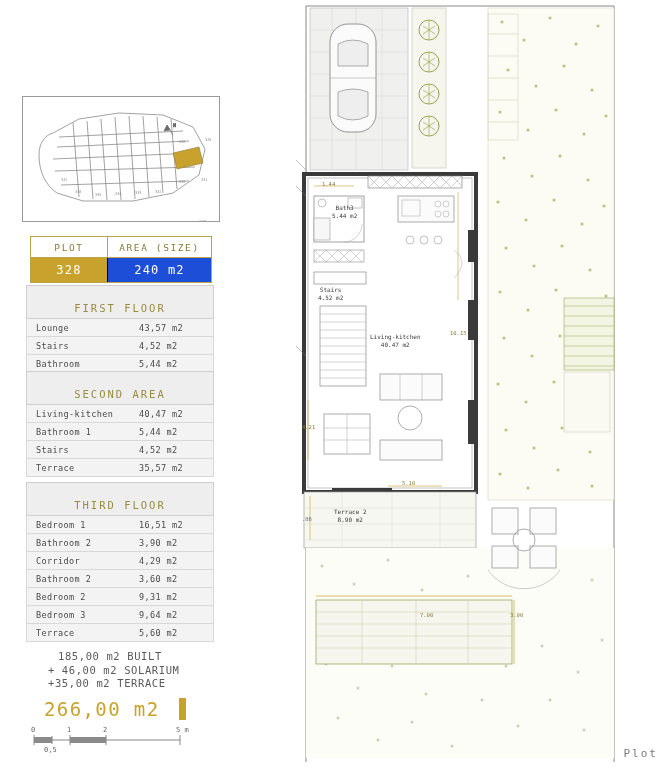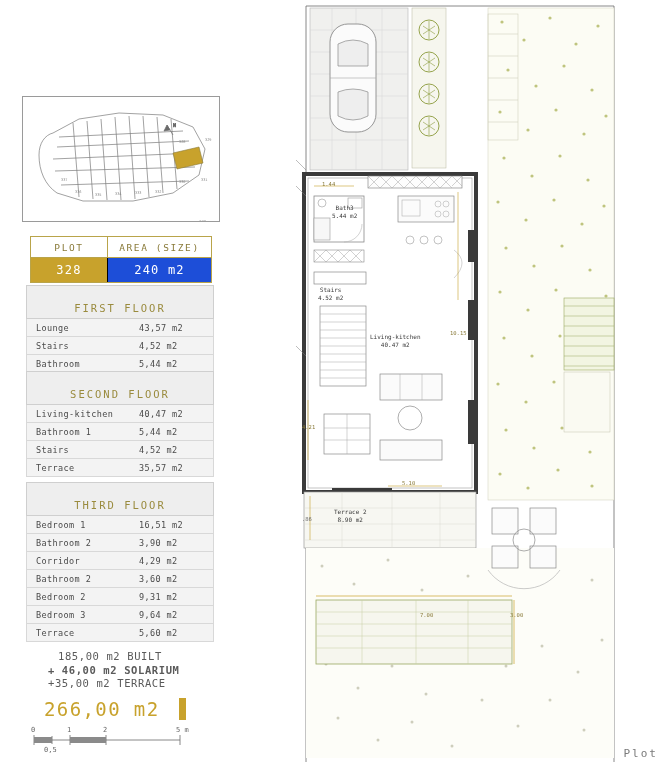--- a/index.html
+++ b/index.html
@@ -136,21 +136,21 @@
       <span class="n">Stairs</span>
       <span class="v">4,52 m2</span>
     </div>
     <div class="r">
       <span class="n">Bathroom</span>
       <span class="v">5,44 m2</span>
     </div>
   </div>
 
   <div class="tbl" style="top:371px;">
-    <div class="title">SECOND FLOOR</div>
+    <div class="title">SECOND AREA</div>
     <div class="r">
       <span class="n">Living-kitchen</span>
       <span class="v">40,47 m2</span>
     </div>
     <div class="r">
       <span class="n">Bathroom 1</span>
       <span class="v">5,44 m2</span>
     </div>
     <div class="r">
       <span class="n">Stairs</span>
@@ -189,21 +189,21 @@
       <span class="v">9,64 m2</span>
     </div>
     <div class="r">
       <span class="n">Terrace</span>
       <span class="v">5,60 m2</span>
     </div>
   </div>
 
   <div class="totals">
     <div class="ln">185,00 m2 BUILT</div>
-    <div class="ln" style="padding-left:18px;font-weight:bold;">+ 46,00 m2 SOLARIUM</div>
+    <div class="ln" style="padding-left:18px;">+ 46,00 m2 SOLARIUM</div>
     <div class="ln" style="padding-left:18px;">+35,00 m2 TERRACE</div>
     <div class="big">
       <span>266,00 m2</span>
       <span class="bar"></span>
     </div>
   </div>
 
   <div class="scale">
     <svg width="180" height="28" viewBox="0 0 180 28">
       <g stroke="#6a6a6a" stroke-width="0.8" fill="none">

